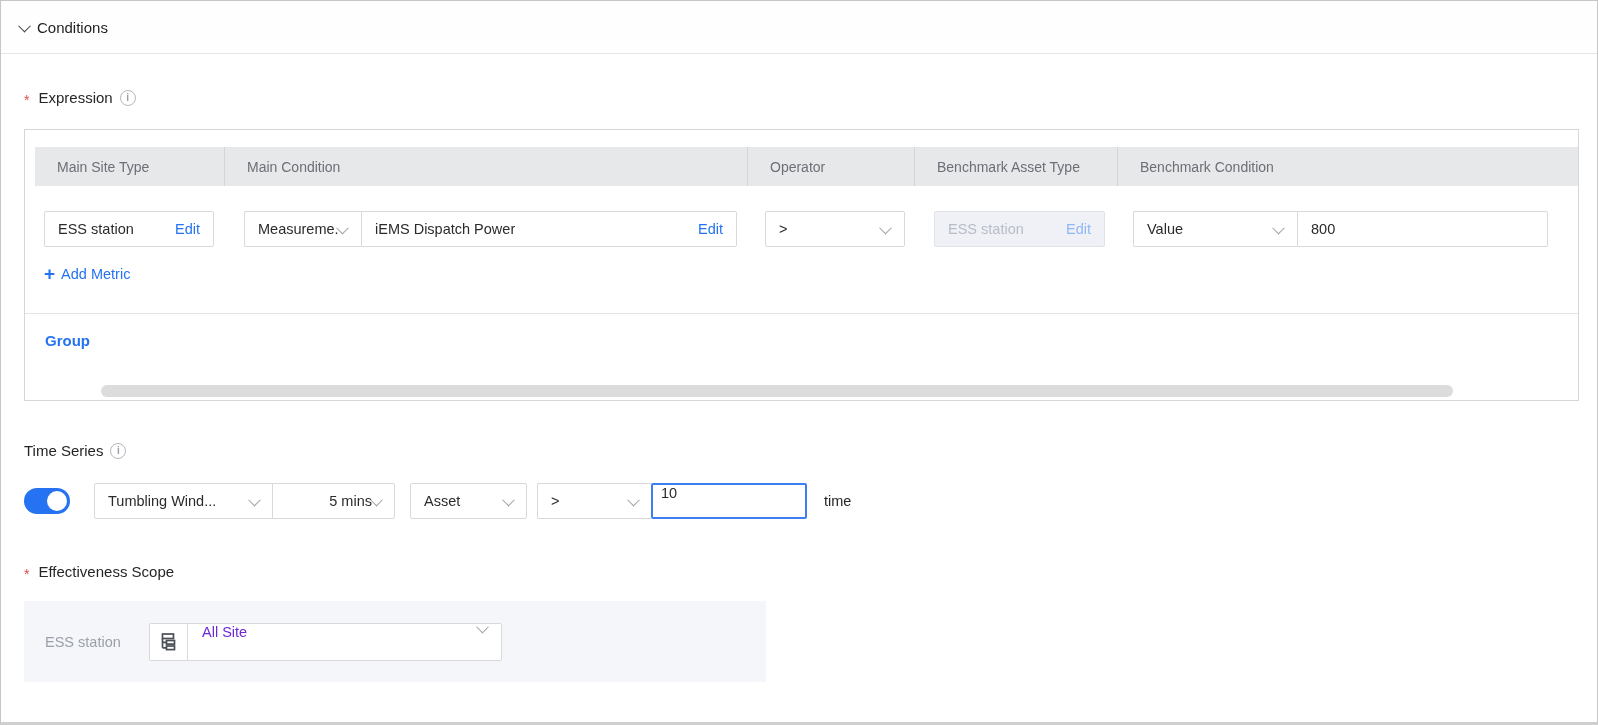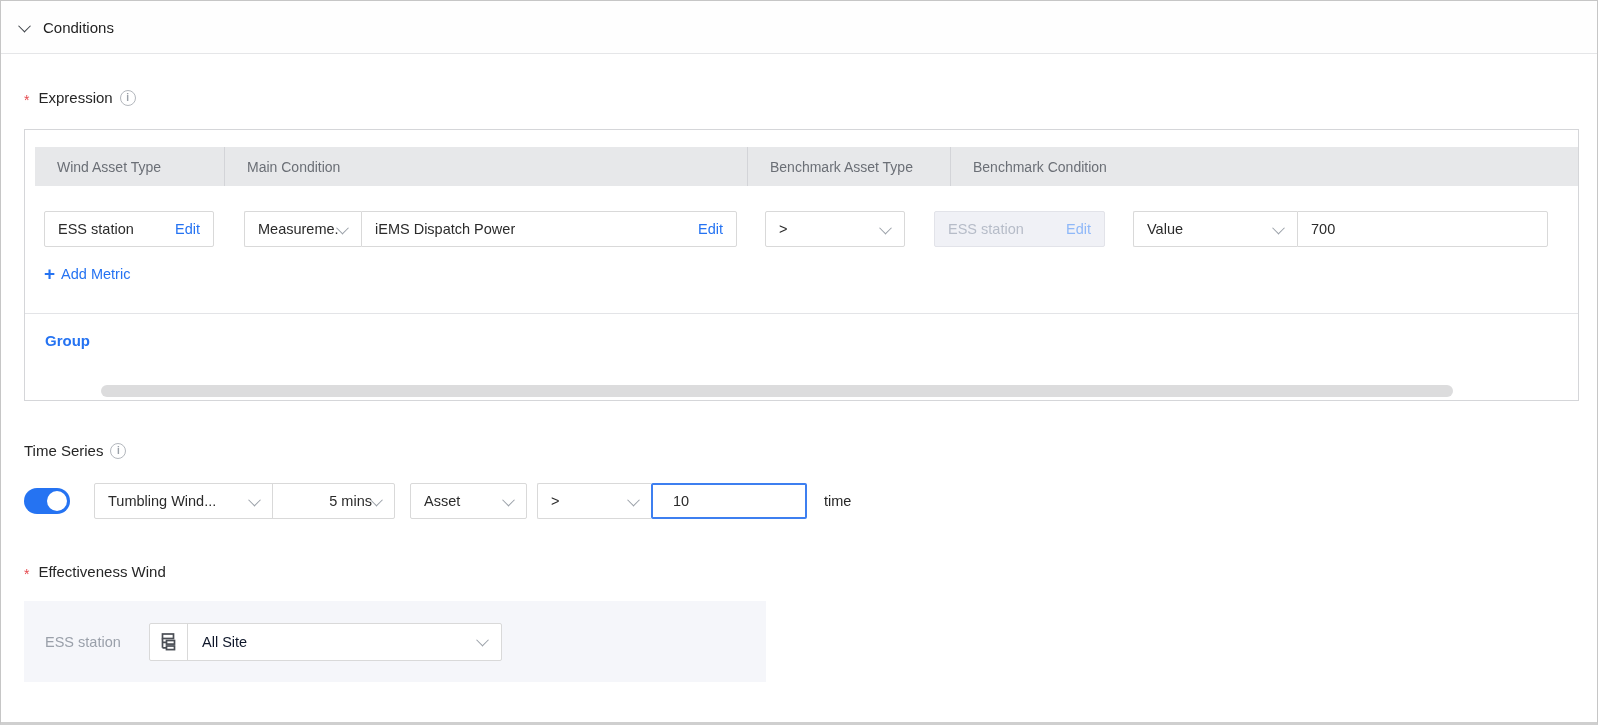--- a/index.html
+++ b/index.html
@@ -7,21 +7,21 @@
   body { font-family: "Liberation Sans", "DejaVu Sans", sans-serif; color:#262626; }
 
   .page {
     position: relative; width: 1598px; height: 725px;
     background:#fff; border:1px solid #c6c6c6; border-bottom:3px solid #cfcfcf;
     overflow: hidden;
   }
 
   
   .cond-bar {
-    height: 53px; display:flex; align-items:center; gap:14px;
+    height: 53px; display:flex; align-items:center; gap:8px;
     padding-left:19px; border-bottom:1px solid #e5e6e8; background:#fefefe;
   }
   .chev {
     display:inline-block; width:9px; height:9px;
     border-right:1.6px solid #9aa0a8; border-bottom:1.6px solid #9aa0a8;
     transform: rotate(45deg) translate(-1px,-1px);
   }
   .chev.dark { border-color:#3a3f45; }
   .cond-title { font-size:15px; color:#1f1f1f; }
 
@@ -90,38 +90,38 @@
     border-radius:50%; background:#fff;
   }
   .selbox {
     height:36px; background:#fff; border:1px solid #d9d9d9; border-radius:2px;
     display:flex; align-items:center; font-size:14.5px; color:#2b2b2b;
   }
   .selbox .val { padding-left:13px; white-space:nowrap; }
   .selbox .chev { margin-left:auto; margin-right:13px; flex:none; }
   .focus-input {
     height:36px; width:156px; border:2px solid #3d7ff0; border-radius:2px;
-    background:#fff; display:flex; align-items:center; padding-left:20px;
+    background:#fff; display:flex; align-items:flex-start; padding-left:8px;
     font-size:14.5px; color:#2b2b2b;
   }
   .ts-unit { font-size:14.5px; color:#262626; margin-left:17px; }
 
   
   .es-label { position:absolute; left:23px; top:562px; }
   .es-panel {
     position:absolute; left:23px; top:600px; width:742px; height:81px;
     background:#f5f6fa; display:flex; align-items:center;
   }
   .es-asset { color:#9aa0aa; font-size:14.5px; margin-left:21px; width:104px; }
   .scope-group { display:flex; border:1px solid #d9d9d9; background:#fff; border-radius:2px; height:38px; }
   .tree-btn {
     width:38px; display:flex; align-items:center; justify-content:center;
     border-right:1px solid #d9d9d9; cursor:pointer;
   }
-  .scope-select { width:313px; display:flex; align-items:center; font-size:14.5px; color:#0f172a; }
+  .scope-select { width:313px; display:flex; align-items:flex-start; font-size:14.5px; color:#6d28d9; }
   .scope-select .val { padding-left:14px; }
   .scope-select .chev { margin-left:auto; margin-right:14px; }
 </style>
 </head>
 <body>
 
 <div class="page">
 
   <div class="cond-bar">
     <span class="chev dark"></span>
@@ -131,22 +131,23 @@
   <div class="sect-label" style="position:absolute; left:23px; top:88px;">
     <span class="req">*</span>
     <span>Expression</span>
     <span class="info-icon">i</span>
   </div>
 
   <div class="exp-table">
     <div class="exp-spacer"></div>
 
     <div class="exp-head">
-      <div class="hcell hc1">Wind Asset Type</div>
+      <div class="hcell hc1">Main Site Type</div>
       <div class="hcell hc2">Main Condition</div>
+      <div class="hcell hc3">Operator</div>
       <div class="hcell hc4">Benchmark Asset Type</div>
       <div class="hcell hc5">Benchmark Condition</div>
     </div>
 
     <div class="exp-row1">
 
       <div class="ctrl group-box" style="left:19px; width:170px;">
         <span class="val">ESS station</span>
         <span class="link">Edit</span>
       </div>
@@ -168,21 +169,21 @@
       <div class="ctrl group-box disabled-box" style="left:909px; width:171px;">
         <span class="val">ESS station</span>
         <span class="link">Edit</span>
       </div>
 
       <div class="ctrl" style="left:1108px; width:164px; border-right:none; border-radius:2px 0 0 2px;">
         <span class="val">Value</span>
         <span class="chev"></span>
       </div>
       <div class="ctrl" style="left:1272px; width:251px; border-radius:0 2px 2px 0;">
-        <span class="val">700</span>
+        <span class="val">800</span>
       </div>
 
       <div class="add-metric">
         <span class="plus-icon">+</span>
         <span class="link">Add Metric</span>
       </div>
     </div>
 
     <div class="exp-row2">
       <span class="link group-link">Group</span>
@@ -224,21 +225,21 @@
     </div>
     <div class="focus-input">
       <span>10</span>
     </div>
 
     <span class="ts-unit">time</span>
   </div>
 
   <div class="sect-label es-label">
     <span class="req">*</span>
-    <span>Effectiveness Wind</span>
+    <span>Effectiveness Scope</span>
   </div>
 
   <div class="es-panel">
     <span class="es-asset">ESS station</span>
     <div class="scope-group">
       <div class="tree-btn">
         <svg width="19" height="19" viewBox="0 0 19 19">
           <g fill="none" stroke="#4a4e55" stroke-width="1.7">
             <rect x="3.5" y="2" width="11" height="4.5"></rect>
             <rect x="7.5" y="8.5" width="8" height="3.6"></rect>

